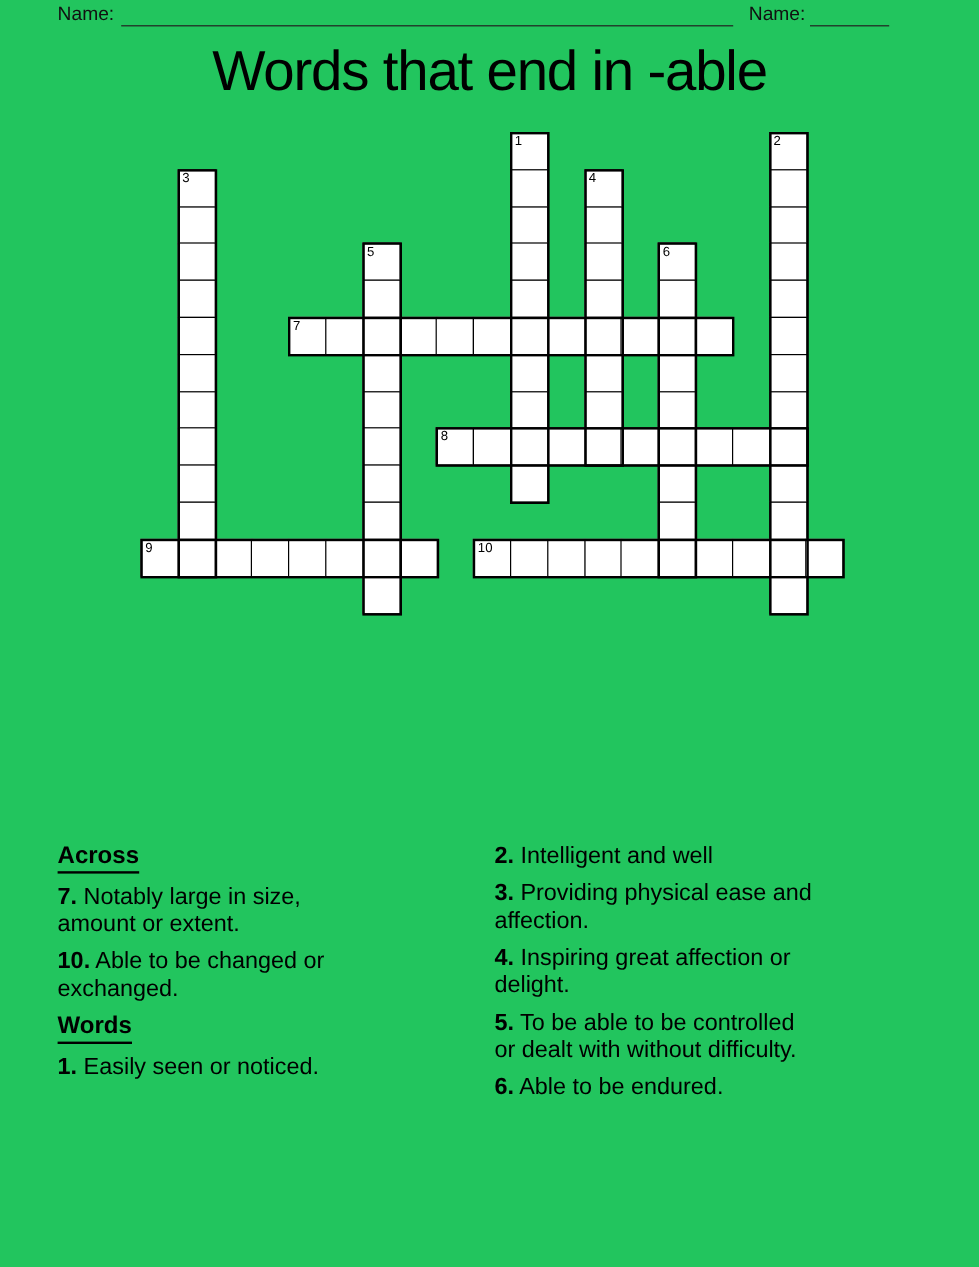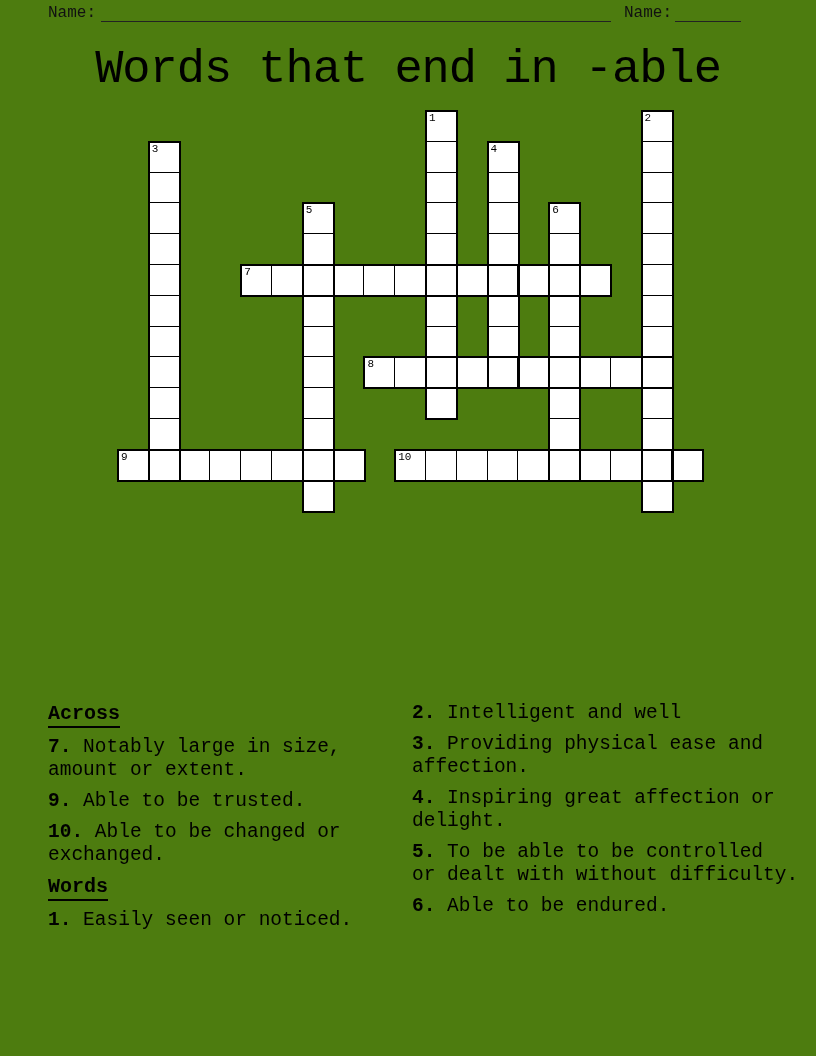--- a/index.html
+++ b/index.html
@@ -1,21 +1,21 @@
 <!DOCTYPE html>
 <html><head>
 <meta charset="utf-8">
 <style>
   html, body { margin: 0; padding: 0; background: #ffffff; }
   .page {
     position: relative;
     width: 816px;
     height: 1056px;
-    background: #4d7c0f;
-    font-family: Liberation Mono, monospace;
+    background: #22c55e;
+    font-family: Liberation Sans, sans-serif;
     color: #000;
     overflow: hidden;
   }
 
   
   .hdr-label { position: absolute; top: 4px; font-size: 16px; color: #111; }
   #name-label { left: 48px; }
   #date-label { left: 624px; }
   .write-line { position: absolute; top: 21px; border-top: 1.6px solid #222; height: 0; }
   #name-line { left: 101px; width: 510px; }
@@ -23,21 +23,21 @@
 
   
   .title {
     position: absolute;
     left: 0; right: 0; top: 31px;
     text-align: center;
     font-size: 47px;
     font-weight: normal;
     letter-spacing: -1px;
     color: #000;
-    margin: 12px;
+    margin: 0;
   }
 
   
   #grid { position: absolute; left: 117px; top: 110px; }
   .cell {
     position: absolute;
     box-sizing: border-box;
     background: #ffffff;
     border: 1.3px solid #000;
   }
@@ -214,23 +214,20 @@
       <div class="word-outline" style="left: 277.2px; top: 338.8px; width: 310.3px; height: 33.1px;"></div>
     </div>
 
   <div class="clue-col" id="clues-left">
       <div class="clue-heading"><span>Across</span></div>
       <div class="clue">
         <span class="line"><b>7.</b> Notably large in size,</span>
         <span class="line">amount or extent.</span>
       </div>
       <div class="clue">
-        <span class="line"><b>9.</b> Able to be trusted.</span>
-      </div>
-      <div class="clue">
         <span class="line"><b>10.</b> Able to be changed or</span>
         <span class="line">exchanged.</span>
       </div>
       <div class="clue-heading"><span>Words</span></div>
       <div class="clue">
         <span class="line"><b>1.</b> Easily seen or noticed.</span>
       </div>
     </div>
   <div class="clue-col" id="clues-right">
       <div class="clue">

